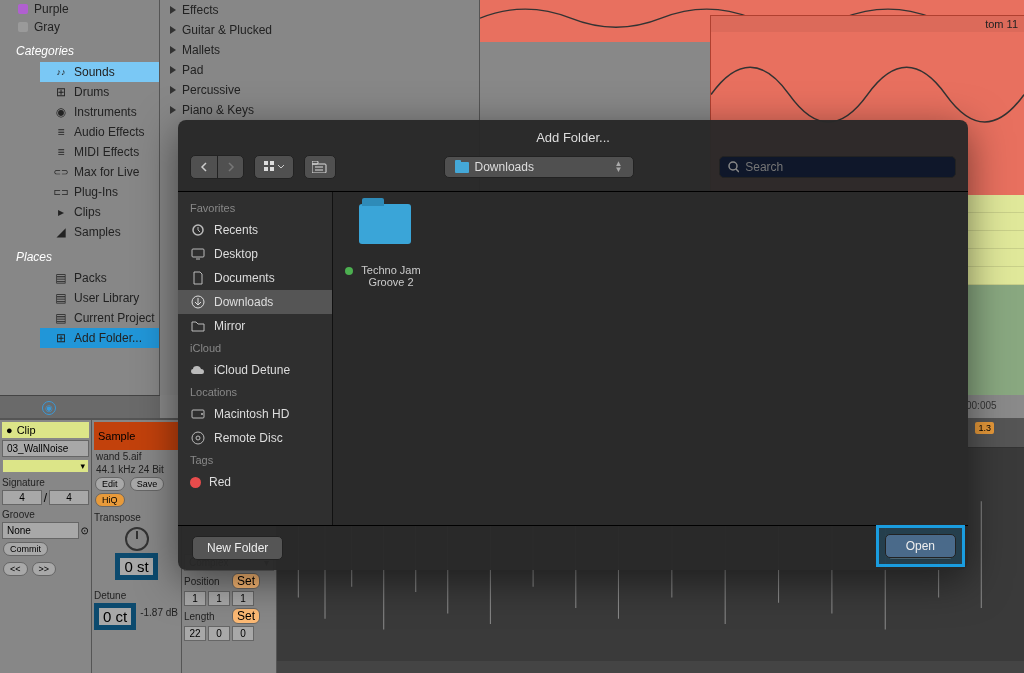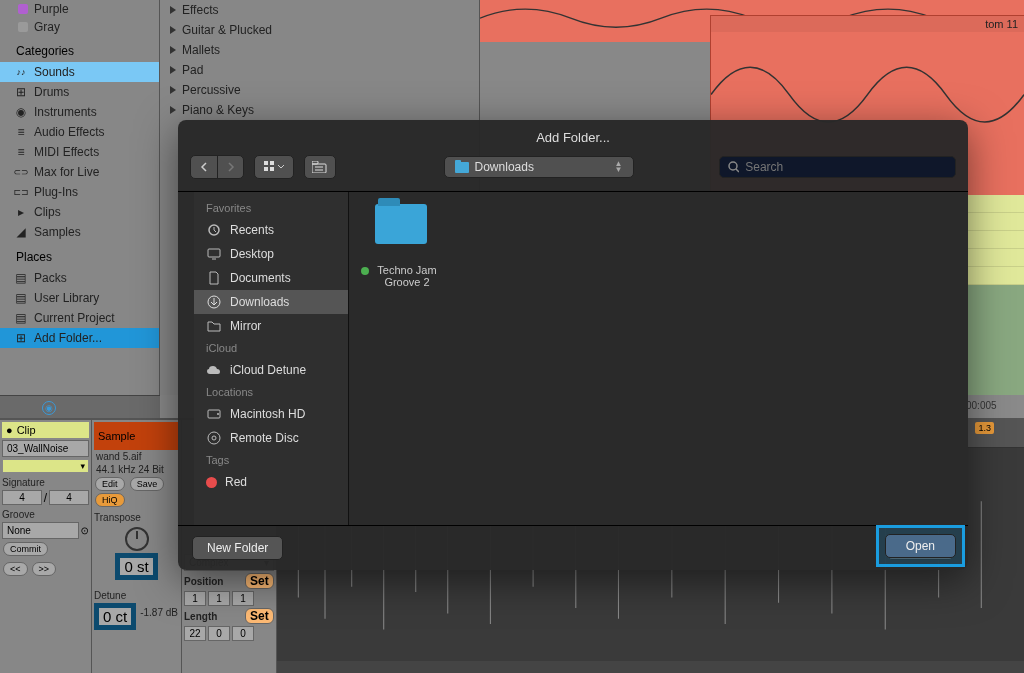--- a/index.html
+++ b/index.html
@@ -2,22 +2,22 @@
 <html><head>
 <meta charset="utf-8">
 <style>
 * { margin: 0; padding: 0; box-sizing: border-box; font-family: "Helvetica Neue", Arial, sans-serif; }
 body { width: 1024px; height: 673px; background: #8a8a8a; overflow: hidden; position: relative; font-size: 12px; }
 
 
 .left-browser { position: absolute; left: 0; top: 0; width: 160px; height: 395px; background: #878787; border-right: 1px solid #555; }
 .color-item { display: flex; align-items: center; padding: 2px 0 2px 18px; color: #222; }
 .color-sw { width: 10px; height: 10px; border-radius: 2px; margin-right: 6px; }
-.section-hdr { padding: 8px 0 4px 16px; color: #000000; font-size: 12px; }
-.br-item { display: flex; align-items: center; padding: 3px 4px 3px 14px; color: #222; cursor: pointer; }
+.section-hdr { padding: 8px 0 4px 16px; color: #ffffff; font-size: 12px; font-style: italic; }
+.br-item { display: flex; align-items: center; padding: 3px 4px 3px 14px; color: #222; cursor: pointer; margin-left: 40px; }
 .br-item.selected { background: #7ac8f5; }
 .br-item.add-folder { background: #2196d8; margin-top: 0; }
 .br-icon { width: 14px; height: 12px; margin-right: 6px; display: flex; align-items: center; justify-content: center; }
 
 
 .library { position: absolute; left: 160px; top: 0; width: 320px; height: 395px; background: #878787; border-right: 1px solid #555; }
 .lib-item { display: flex; align-items: center; padding: 3px 4px 3px 10px; color: #222; }
 .lib-tri { width: 0; height: 0; border-top: 4px solid transparent; border-bottom: 4px solid transparent; border-left: 6px solid #333; margin-right: 6px; }
 
 
@@ -53,21 +53,21 @@
 .sample-hdr { background: #c2410c; padding: 8px 4px; font-size: 11px; }
 .sinfo { font-size: 10px; color: #222; padding: 1px 2px; }
 .knob-box { display: flex; flex-direction: column; align-items: center; margin-top: 4px; }
 .knob { width: 24px; height: 24px; border: 2px solid #333; border-radius: 50%; position: relative; }
 .knob::after { content: ''; position: absolute; left: 50%; top: 2px; width: 2px; height: 8px; background: #333; transform: translateX(-50%); }
 .knob-val { font-size: 15px; background: #a8a8a8; border: 5px solid #0c4a6e; padding: 0 4px; margin-top: 2px; }
 .detune-block { display: flex; gap: 4px; align-items: center; margin-top: 6px; }
 .gain-txt { font-size: 10px; color: #222; margin-top: 8px; text-align: center; }
 
 .warp-panel { width: 95px; background: #878787; border-right: 1px solid #555; padding: 2px; }
-.field-row { display: flex; align-items: center; gap: 19px; margin: 2px 0; font-weight: bold; }
+.field-row { display: flex; align-items: center; gap: 6px; margin: 2px 0; }
 .field-label { font-size: 10px; color: #222; width: 42px; }
 .set-btn { background: #fdba74; border: 1px solid #666; border-radius: 6px; padding: 0 4px; font-size: 12px; cursor: pointer; }
 .num-pair { display: flex; gap: 2px; }
 .num-box { width: 22px; background: #a8a8a8; border: 1px solid #666; text-align: center; font-size: 10px; padding: 1px; }
 
 .wave-panel { flex: 1; background: #444; position: relative; overflow: hidden; }
 .wave-ruler { position: absolute; top: 0; left: 0; right: 0; height: 28px; background: #555; border-bottom: 1px solid #333; }
 .wave-mark { position: absolute; top: 2px; color: #bbb; font-size: 9px; padding: 1px 3px; }
 .wave-mark.active { background: #e89a3a; color: #000; border-radius: 2px; }
 .waveform { position: absolute; top: 28px; left: 0; right: 0; bottom: 0; }
@@ -81,21 +81,21 @@
 .nav-btn + .nav-btn { border-left: 1px solid #222; }
 .view-btn { background: #505050; border: 1px solid #222; border-radius: 5px; width: 40px; height: 24px; display: flex; align-items: center; justify-content: center; color: #ddd; cursor: pointer; gap: 2px; }
 .folder-btn { background: #505050; border: 1px solid #222; border-radius: 5px; width: 32px; height: 24px; display: flex; align-items: center; justify-content: center; color: #ddd; cursor: pointer; }
 .loc-select { background: #505050; border: 1px solid #222; border-radius: 5px; padding: 3px 10px; display: flex; align-items: center; gap: 6px; min-width: 190px; font-size: 12px; cursor: pointer; }
 .loc-folder { width: 14px; height: 11px; background: #44a8d8; border-radius: 1px; position: relative; }
 .loc-folder::before { content: ''; position: absolute; width: 6px; height: 3px; background: #44a8d8; top: -2px; left: 0; border-radius: 1px 1px 0 0; }
 .updown { margin-left: auto; font-size: 8px; color: #aaa; line-height: 6px; }
 .search-box { flex: 1; background: #0f172a; border: 1px solid #222; border-radius: 5px; padding: 3px 8px; display: flex; align-items: center; gap: 6px; color: #888; }
 .search-box input { background: none; border: none; outline: none; color: #ddd; font-size: 12px; width: 100%; }
 
-.dlg-body { flex: 1; display: flex; overflow: hidden; padding-left: 16px; }
+.dlg-body { flex: 1; display: flex; overflow: hidden; }
 .dlg-sidebar { width: 155px; background: #2f2f2f; border-right: 1px solid #111; padding: 6px 0; overflow-y: auto; }
 .sb-hdr { padding: 4px 12px; font-size: 11px; color: #888; }
 .sb-item { display: flex; align-items: center; gap: 8px; padding: 5px 12px; font-size: 12px; color: #ddd; cursor: pointer; }
 .sb-item.selected { background: #555; }
 .sb-icon { width: 16px; height: 13px; display: flex; align-items: center; justify-content: center; }
 .tag-dot { width: 11px; height: 11px; border-radius: 50%; }
 
 .dlg-files { flex: 1; background: #2a2a2a; padding: 12px; display: flex; align-items: flex-start; gap: 16px; }
 .file-item { width: 80px; display: flex; flex-direction: column; align-items: center; cursor: pointer; }
 .folder-ic { width: 52px; height: 40px; background: #3aa5d8; border-radius: 3px; position: relative; }

